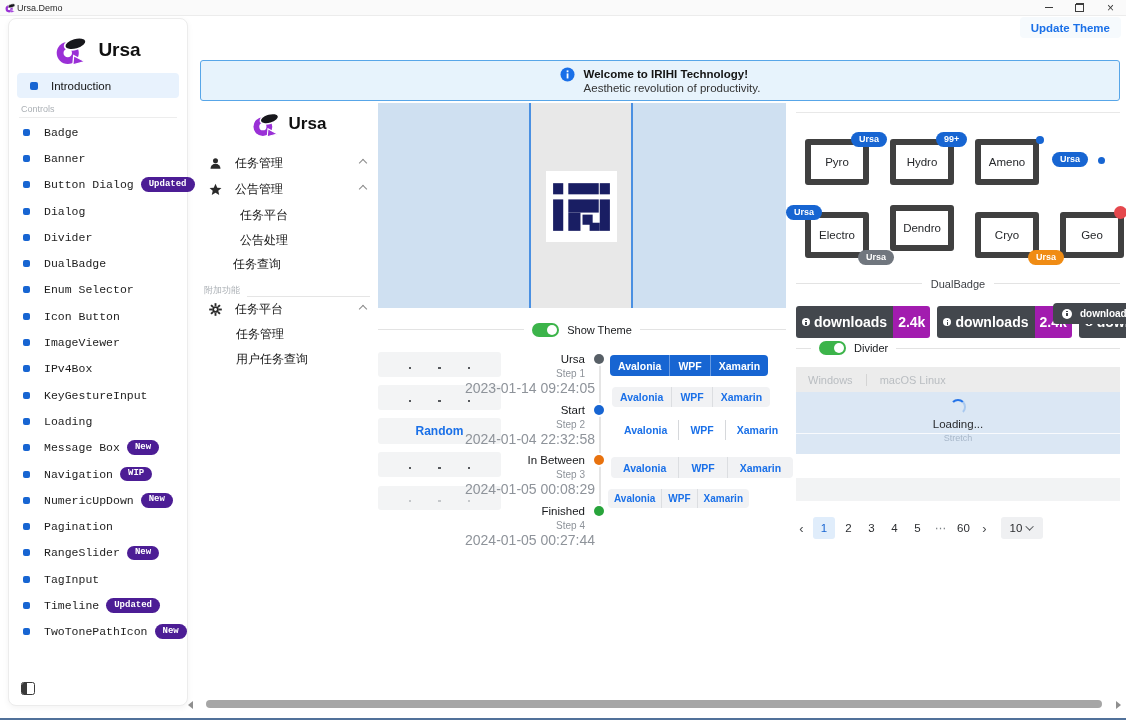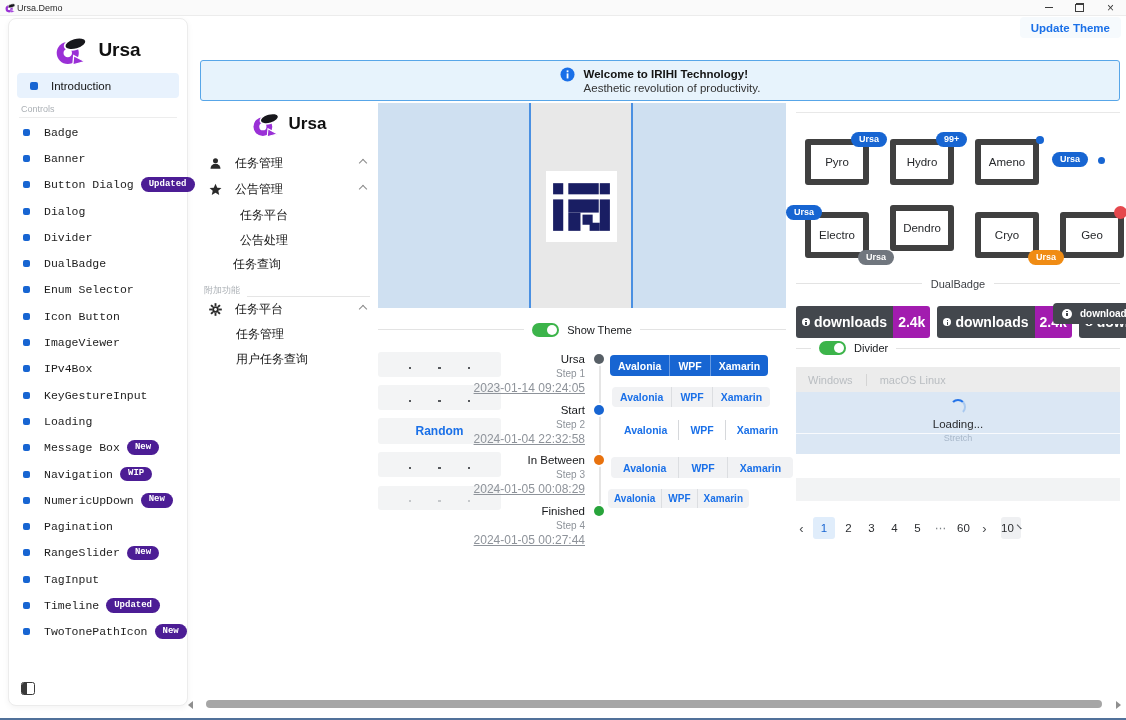--- a/index.html
+++ b/index.html
@@ -85,21 +85,21 @@
   display:flex; align-items:center; justify-content:center; font-size:12px; font-weight:bold; color:#1a70e8; cursor:pointer; }
 
 
 .timeline { position:absolute; left:455px; top:352px; width:152px; height:200px; }
 .tl-line { position:absolute; left:144px; top:12px; height:153px; width:1.5px; background:#e5e5e5; }
 .tl-item { position:absolute; right:22px; width:120px; text-align:right; }
 .tl-list .tl-item:nth-of-type(1){ top:0; } .tl-list .tl-item:nth-of-type(2){ top:50.5px; }
 .tl-list .tl-item:nth-of-type(3){ top:101px; } .tl-list .tl-item:nth-of-type(4){ top:151.5px; }
 .tl-title { font-size:11.5px; color:#17191c; line-height:15px; }
 .tl-step { font-size:10px; color:#8e939a; line-height:14px; }
-.tl-time { font-size:12px; color:#8e939a; line-height:14px; white-space:nowrap;text-decoration:underline; }
+.tl-time { font-size:14px; color:#8e939a; line-height:14px; white-space:nowrap; }
 .tl-dot { position:absolute; right:-19px; top:2px; width:10px; height:10px; border-radius:50%; box-shadow:0 0 0 2px #fff; }
 
 
 .bgroup { position:absolute; display:flex; align-items:stretch; border-radius:4px; font-weight:bold; font-size:10.5px; overflow:hidden; }
 .bgroup .bg-seg { padding:0 8px; display:flex; align-items:center; cursor:pointer; }
 .bg1 { left:610px; top:355px; height:21px; background:#1765d2; color:#fff; }
 .bg1 .bg-seg + .bg-seg { border-left:1px solid rgba(255,255,255,.35); }
 .bg2 { left:612px; top:387px; height:20px; background:#f1f2f4; color:#1a70e8; }
 .bg3 { left:613px; top:420px; height:20px; color:#1a70e8; }
 .bg3 .bg-seg { padding:0 11px; }
@@ -148,21 +148,21 @@
 .loading-hline { position:absolute; left:0; right:0; top:41px; border-top:1px solid rgba(255,255,255,.8); }
 .bar2 { position:absolute; left:796px; top:478px; width:324px; height:23px; background:#f2f3f4; }
 
 
 .pager { position:absolute; left:794px; top:516px; height:24px; display:flex; align-items:center; gap:4px;
   font-size:11.5px; color:#2b2d30; }
 .pg { min-width:19px; height:22px; display:flex; align-items:center; justify-content:center; border-radius:3px; cursor:pointer; }
 .pg.arrow { font-size:13px; color:#4a4d50; min-width:15px; }
 .pg.active { background:#e0edfb; color:#1765d2; min-width:22px; }
 .pg.ellipsis { color:#7c8085; }
-.page-size { margin-left:5px; width:20px; height:22px; background:#eff0f2; border-radius:3px;
+.page-size { margin-left:5px; width:42px; height:22px; background:#eff0f2; border-radius:3px;
   display:flex; align-items:center; justify-content:center; gap:6px; cursor:pointer; }
 .chev-down { width:6px; height:6px; border-left:1.3px solid #55585c; border-bottom:1.3px solid #55585c;
   transform:rotate(-45deg) translateY(-2px); }
 
 
 .hscroll-left { position:absolute; left:188px; top:701px; width:0; height:0;
   border-top:4px solid transparent; border-bottom:4px solid transparent; border-right:5px solid #8f8f8f; cursor:pointer; }
 .hscroll-thumb { position:absolute; left:206px; top:700px; width:896px; height:8px; border-radius:4px; background:#a6a6a6; cursor:pointer; }
 .hscroll-right { position:absolute; left:1116px; top:701px; width:0; height:0;
   border-top:4px solid transparent; border-bottom:4px solid transparent; border-left:5px solid #8f8f8f; cursor:pointer; }

